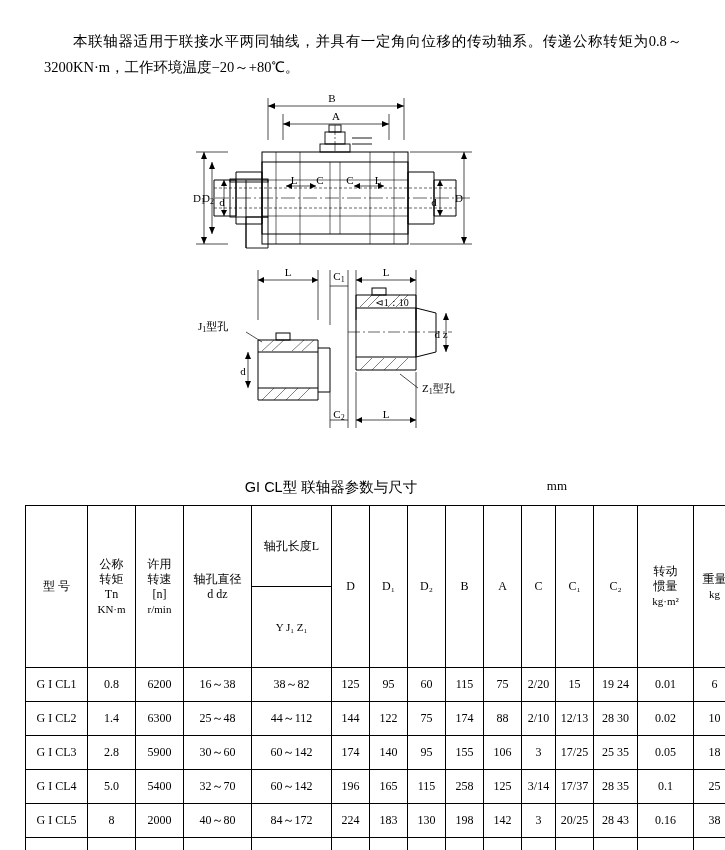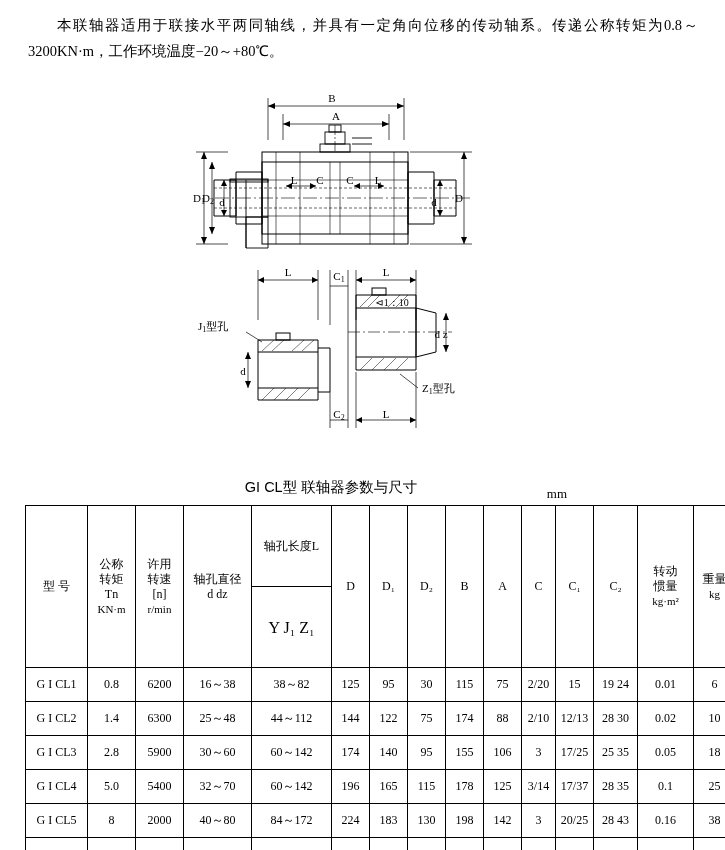--- a/index.html
+++ b/index.html
@@ -11,40 +11,40 @@
     position:relative;
     overflow:hidden;
   }
   .intro{
     position:absolute;
     left:28px; top:12px; width:670px;
     font-size:14.5px;
     line-height:26px;
     text-align:justify;
   }
-  .intro p{margin:0;text-indent:2em;}
+  .intro p{margin:16px;text-indent:2em;}
 
   
   .drawing{
     position:absolute;
     left:0; top:80px; width:725px; height:380px;
   }
   .drawing svg{display:block;}
 
   
   .caption{
     position:absolute;
     left:0; top:478px; width:662px;
     text-align:center;
     font-size:14.5px;
     font-family:"Liberation Sans", sans-serif;
   }
   .caption .unit{
     position:absolute;
-    right:95px; top:8px;
+    right:95px; top:0;
     font-size:13px;
     font-family:"Liberation Serif", serif;
   }
 
   
   table.params{
     position:absolute;
     left:25px; top:505px;
     width:676px;
     border-collapse:collapse;
@@ -60,21 +60,21 @@
     line-height:15px;
   }
   table.params thead th{
     font-weight:normal;
     height:80px;
   }
   table.params tbody td{
     height:33px;
   }
   .hdr-sub{font-size:11px;}
-  .subYJZ{font-size:16px;}
+  .subYJZ{font-size:11px;}
   .colw-type{width:62px;}
   .colw-tn{width:48px;}
   .colw-n{width:48px;}
   .colw-dia{width:68px;}
   .colw-len{width:80px;}
   .colw-std{width:38px;}
   .colw-c{width:34px;}
   .colw-c1{width:38px;}
   .colw-c2{width:44px;}
   .colw-inertia{width:56px;}
@@ -378,21 +378,21 @@
   </thead>
   <tbody>
     <tr>
       <td>G I CL1</td>
       <td>0.8</td>
       <td>6200</td>
       <td>16～38</td>
       <td>38～82</td>
       <td>125</td>
       <td>95</td>
-      <td>30</td>
+      <td>60</td>
       <td>115</td>
       <td>75</td>
       <td>2/20</td>
       <td>15</td>
       <td>19 24</td>
       <td>0.01</td>
       <td>6</td>
     </tr>
     <tr>
       <td>G I CL2</td>
@@ -430,21 +430,21 @@
     </tr>
     <tr>
       <td>G I CL4</td>
       <td>5.0</td>
       <td>5400</td>
       <td>32～70</td>
       <td>60～142</td>
       <td>196</td>
       <td>165</td>
       <td>115</td>
-      <td>178</td>
+      <td>258</td>
       <td>125</td>
       <td>3/14</td>
       <td>17/37</td>
       <td>28 35</td>
       <td>0.1</td>
       <td>25</td>
     </tr>
     <tr>
       <td>G I CL5</td>
       <td>8</td>

